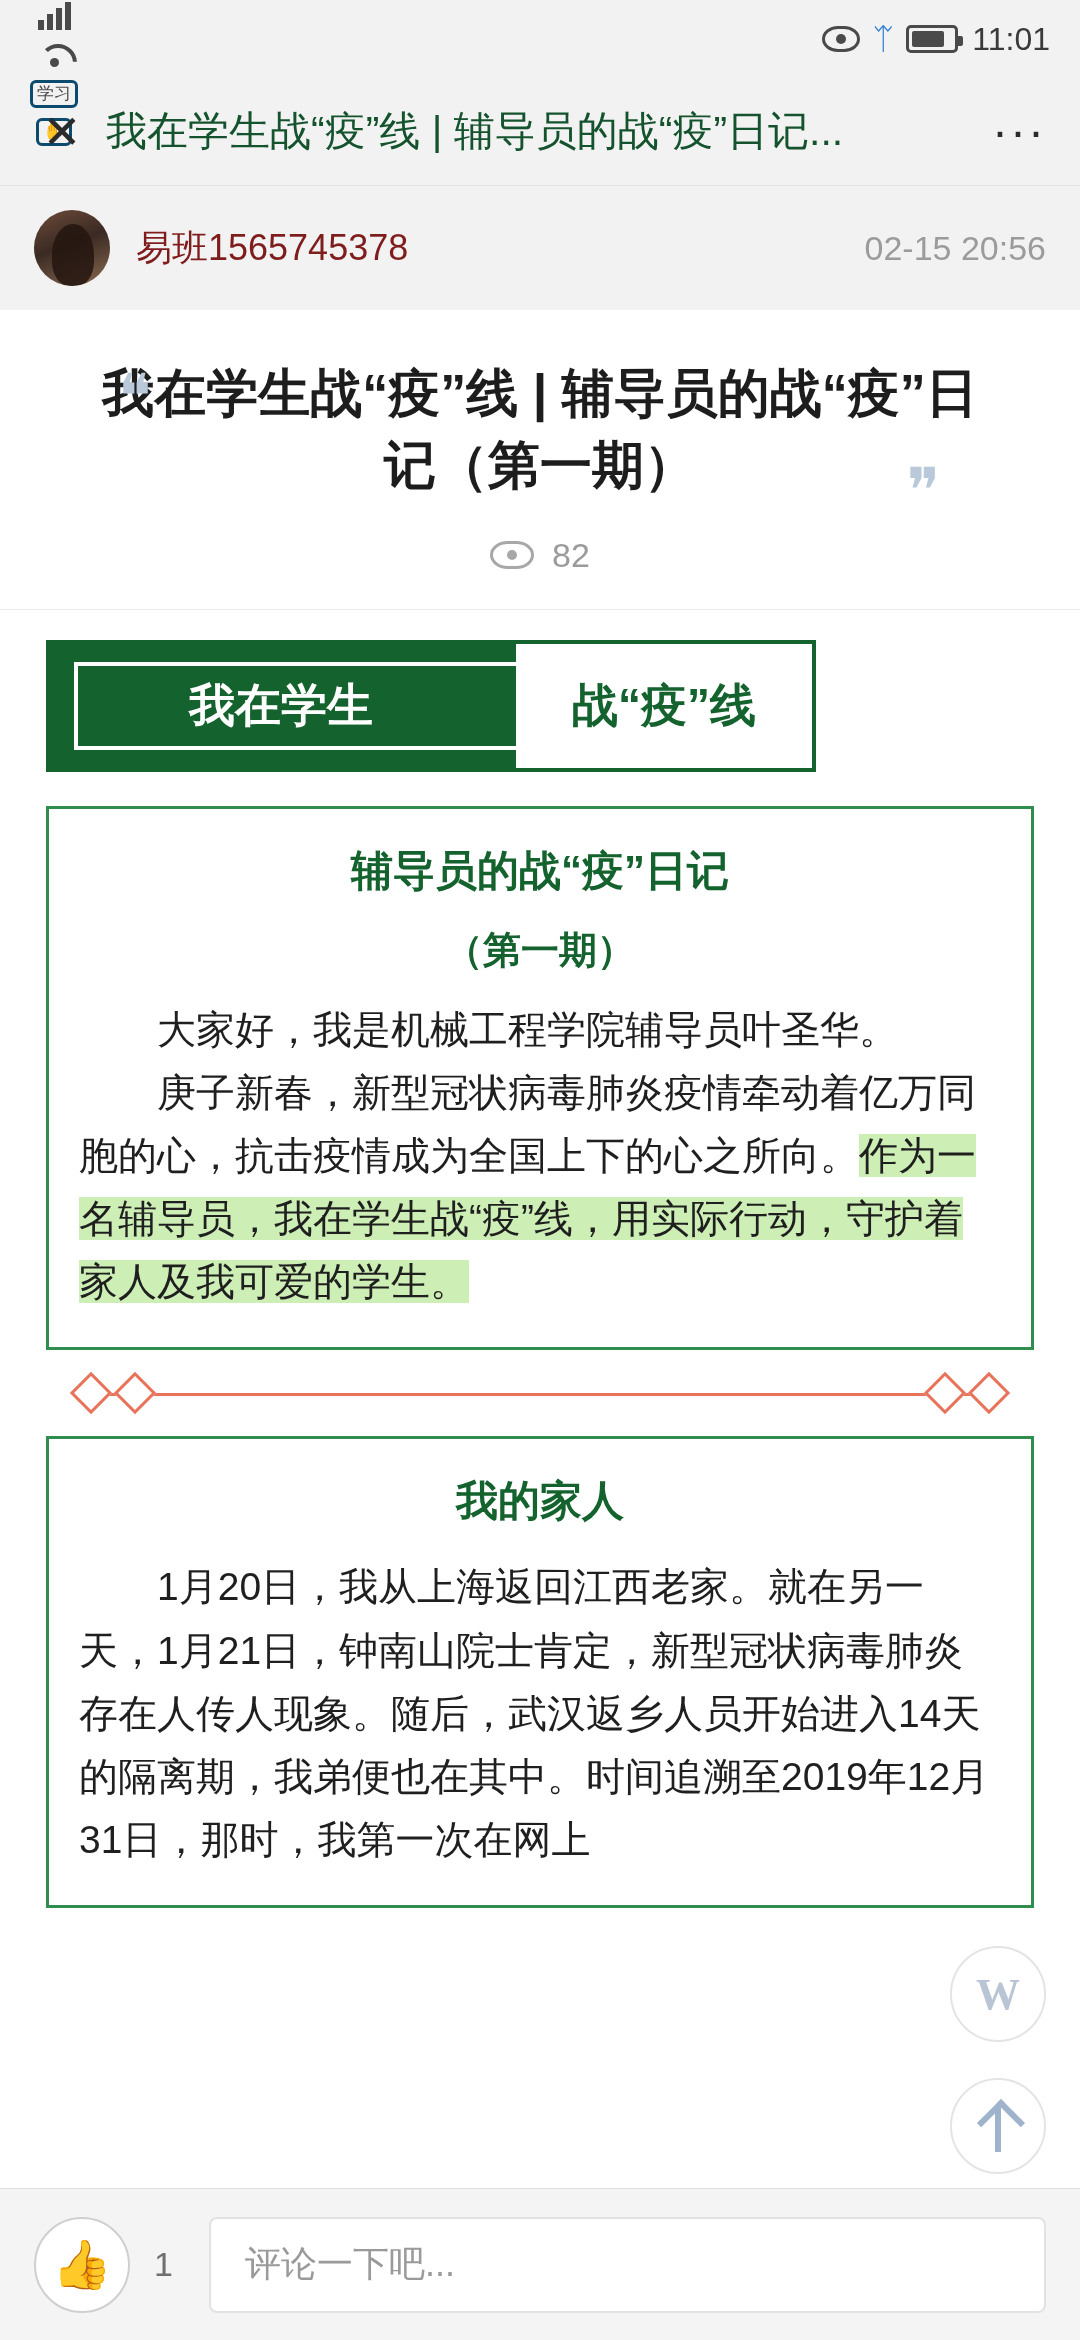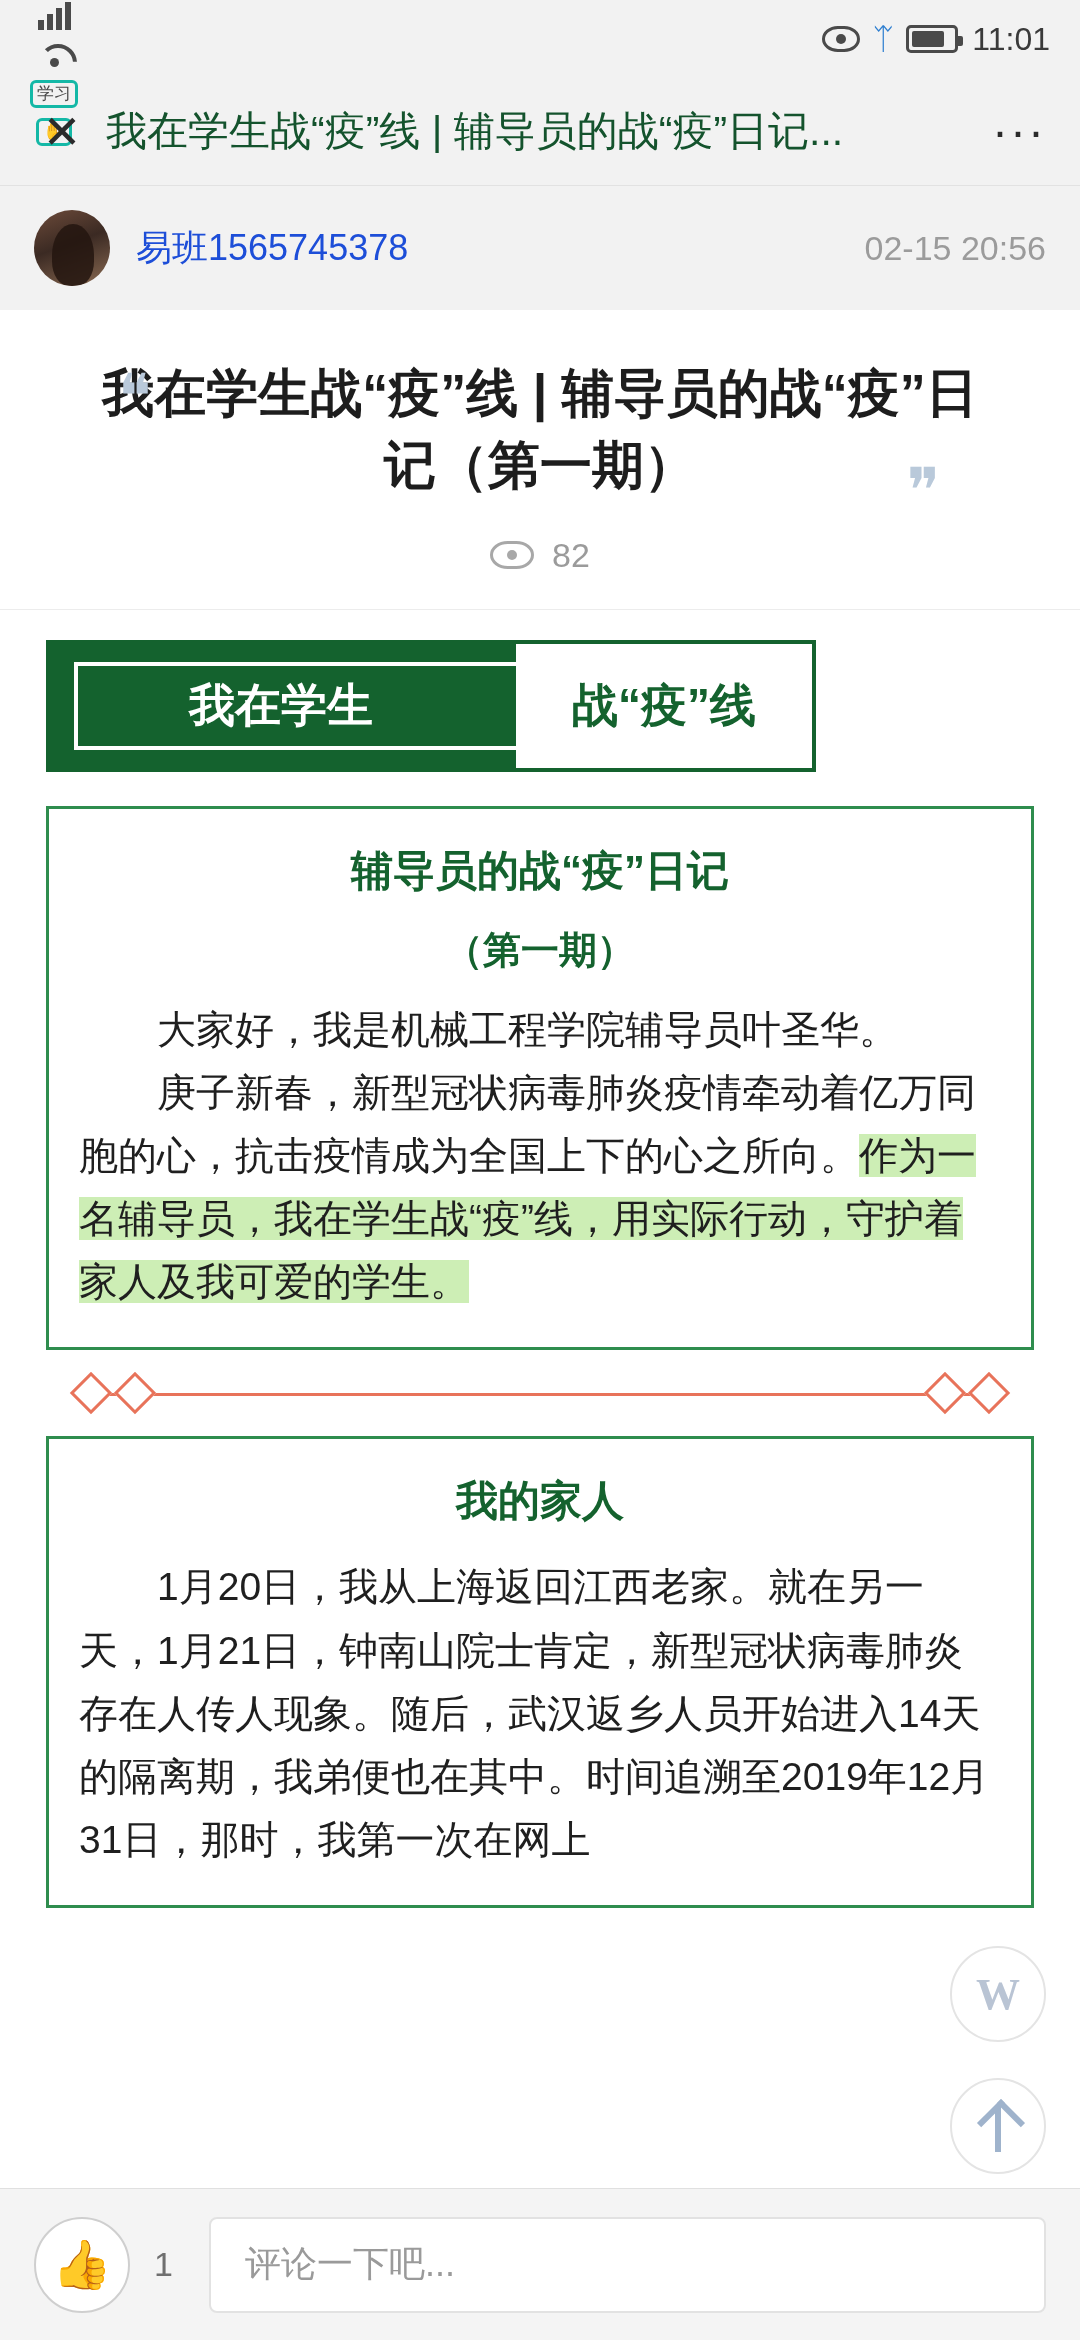--- a/index.html
+++ b/index.html
@@ -42,21 +42,21 @@
     width: 30px; height: 30px;
     border: 4px solid #4a4a4a;
     border-radius: 50%;
     clip-path: polygon(0 0, 100% 0, 100% 48%, 50% 48%);
   }
   .wifi::after {
     content: ""; position: absolute; left: 13px; top: 18px;
     width: 9px; height: 9px; background: #4a4a4a; border-radius: 50%;
   }
   .app-badge {
-    border: 3px solid #14b8a6; border-radius: 6px;
+    border: 3px solid #0c4a6e; border-radius: 6px;
     font-size: 17px; padding: 1px 4px; line-height: 1.2;
     color: #4a4a4a;
   }
   .eye-ico { width: 38px; height: 26px; position: relative; }
   .eye-ico::before {
     content: ""; position: absolute; inset: 0;
     border: 3px solid #4a4a4a;
     border-radius: 50% / 60%;
   }
   .eye-ico::after {
@@ -113,21 +113,21 @@
     width: 76px; height: 76px; border-radius: 50%;
     overflow: hidden; flex: none;
     background: linear-gradient(160deg, #6d4b3a 0%, #3b2a23 45%, #8a6a52 100%);
     position: relative;
   }
   .avatar::after {
     content: ""; position: absolute; left: 18px; top: 14px;
     width: 42px; height: 62px; border-radius: 50% 50% 40% 40%;
     background: #23150f; opacity: .85;
   }
-  .author-name { font-size: 36px; color: #1d4ed8; margin-left: 26px; }
+  .author-name { font-size: 36px; color: #7f1d1d; margin-left: 26px; }
   .author-time { margin-left: auto; font-size: 34px; color: #9b9b9b; }
 
   
   .hero {
     background: #ffffff;
     padding: 48px 90px 34px 90px;
     border-bottom: 1px solid #ececec;
     position: relative;
   }
   .quote-open, .quote-close {

